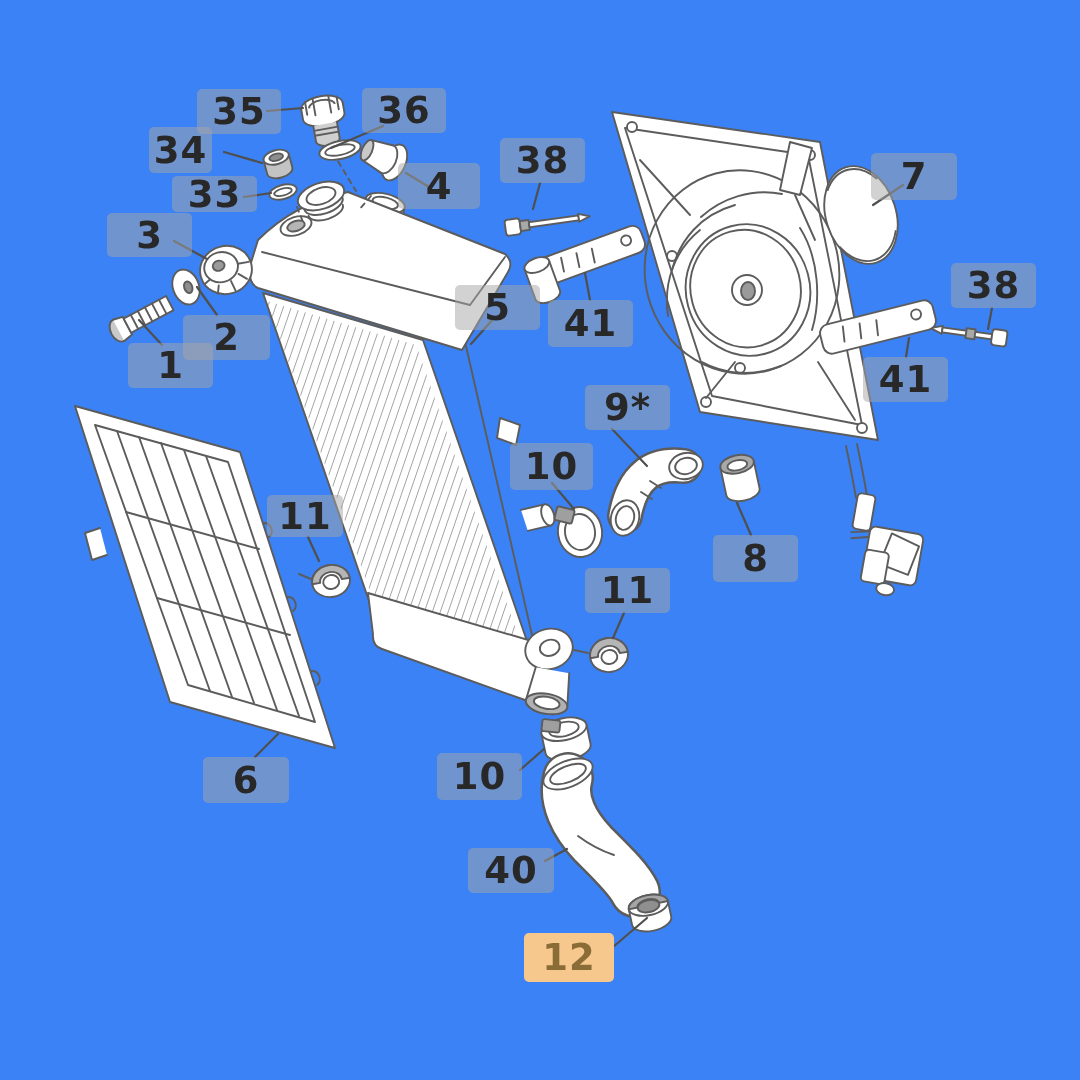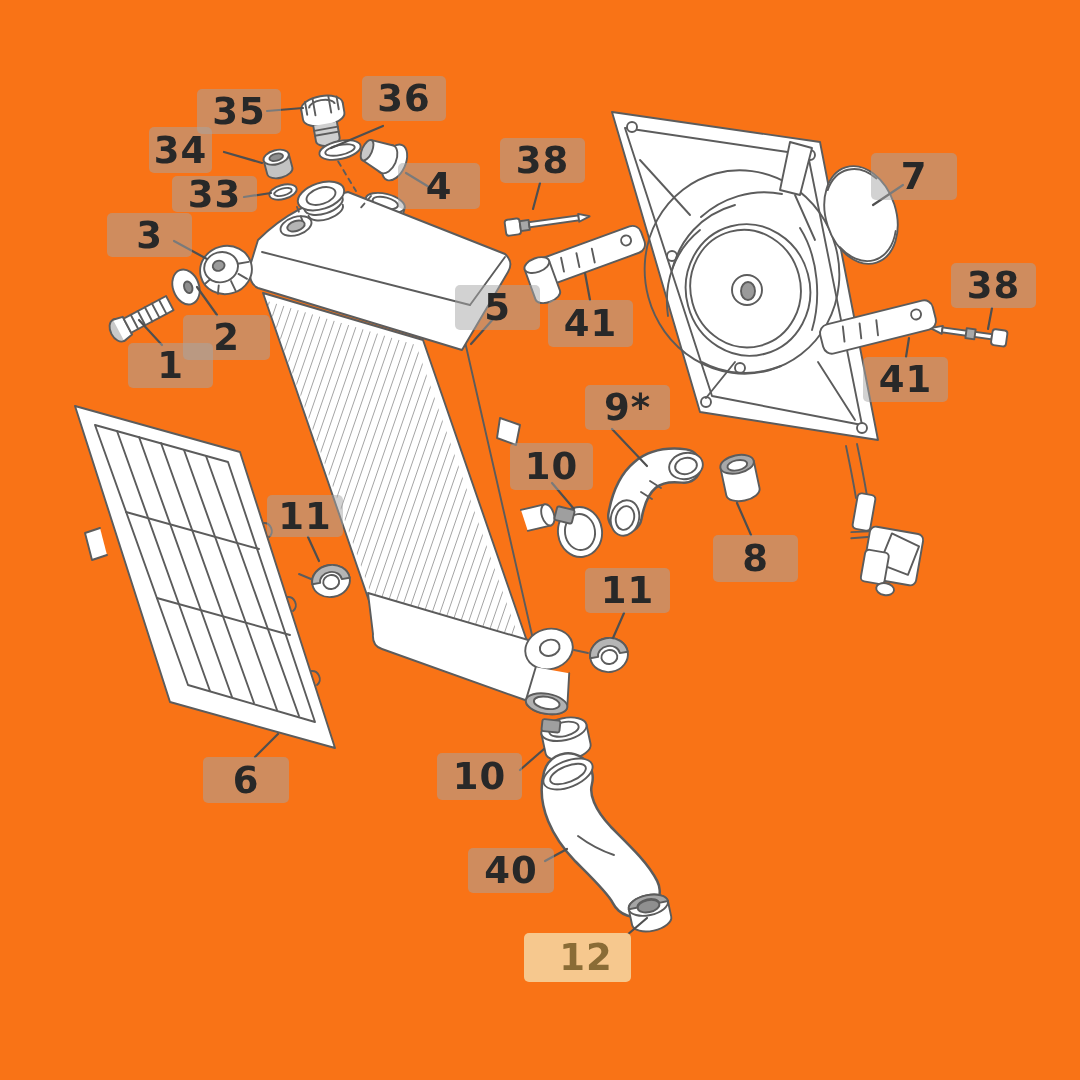--- a/index.html
+++ b/index.html
@@ -1,24 +1,24 @@
 <!DOCTYPE html>
 <html style="--label-bg: rgba(166,166,166,0.5); --label-text: #282828; --hl-bg: #f6c88e; --hl-text: #8a6c36; --line: #5c5c5c;"><head>
 <meta charset="utf-8">
 <style>
   html,body{margin:0;padding:0;background:#ffffff;}
-  #stage{position:relative;width:1080px;height:1080px;background:#f97316;overflow:hidden;
+  #stage{position:relative;width:1080px;height:1080px;background:#3b82f6;overflow:hidden;
          font-family:"DejaVu Sans","Liberation Sans",sans-serif;}
   #diagram{position:absolute;left:0;top:0;stroke:var(--line,#5c5c5c);stroke-width:1.9;fill:none;
            stroke-linecap:round;stroke-linejoin:round;}
   .callout{position:absolute;display:flex;align-items:center;justify-content:center;
            background:var(--label-bg,rgba(166,166,166,0.5));border-radius:5px;
            font-weight:bold;font-size:37px;color:var(--label-text,#282828);
            letter-spacing:1px;user-select:none;cursor:pointer;}
-  .callout.highlight{background:var(--hl-bg,#f6c88e);color:var(--hl-text,#8a6c36);padding-left:17px;}
+  .callout.highlight{background:var(--hl-bg,#f6c88e);color:var(--hl-text,#8a6c36);}
 </style>
 </head>
 <body>
 
 <div id="stage">
 
 <svg id="diagram" width="1080" height="1080" viewBox="0 0 1080 1080">
   <defs>
     <pattern id="hatch" width="7.5" height="14" patternUnits="userSpaceOnUse" patternTransform="rotate(19)">
       <line x1="0" y1="0" x2="0" y2="14" stroke="#7a7a7a" stroke-width="1.3"></line>
@@ -352,21 +352,21 @@
     <line x1="308" y1="537" x2="319" y2="561"></line>
     <line x1="624" y1="613" x2="613" y2="638"></line>
     <line x1="255" y1="757" x2="278" y2="734"></line>
     <line x1="520" y1="770" x2="544" y2="749"></line>
     <line x1="545" y1="861" x2="567" y2="849"></line>
     <line x1="613" y1="947" x2="647" y2="918"></line>
   </g>
 </svg>
 
 <div class="callout" style="left:197px;top:89px;width:84px;height:45px">35</div>
-<div class="callout" style="left:362px;top:76px;width:84px;height:45px">36</div>
+<div class="callout" style="left:362px;top:88px;width:84px;height:45px">36</div>
 <div class="callout" style="left:149px;top:127px;width:63px;height:46px">34</div>
 <div class="callout" style="left:172px;top:176px;width:85px;height:36px">33</div>
 <div class="callout" style="left:107px;top:213px;width:85px;height:44px">3</div>
 <div class="callout" style="left:183px;top:315px;width:87px;height:45px">2</div>
 <div class="callout" style="left:128px;top:343px;width:85px;height:45px">1</div>
 <div class="callout" style="left:398px;top:163px;width:82px;height:46px">4</div>
 <div class="callout" style="left:455px;top:285px;width:85px;height:45px">5</div>
 <div class="callout" style="left:500px;top:138px;width:85px;height:45px">38</div>
 <div class="callout" style="left:548px;top:300px;width:85px;height:47px">41</div>
 <div class="callout" style="left:871px;top:153px;width:86px;height:47px">7</div>

